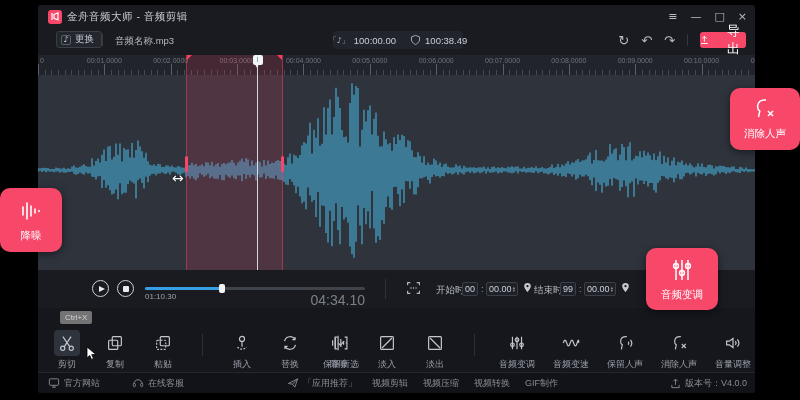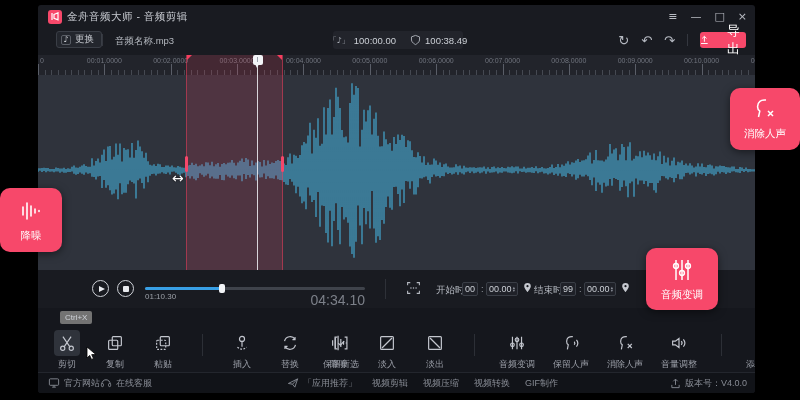--- a/index.html
+++ b/index.html
@@ -97,21 +97,21 @@
   .tool.active .tool-ic { background:#2f333b; }
   .tool-label { font-size:9px; color:#9b9fa8; white-space:nowrap; }
   .tool-vdiv { width:1px; height:22px; background:#2c2f36; margin:4px 6px 0; }
   .tooltip { position:absolute; left:22px; top:3px; background:#737373; color:#cfd2d8; font-size:8px;
     padding:2px 5px; border-radius:2px; }
   .cursor-arrow { position:absolute; left:48px; top:38px; }
 
   
   .statusbar { position:relative; height:21px; background:#111318; border-top:1px solid #23262d;
     display:flex; align-items:center; font-size:9px; color:#878b94; }
-  .status-left { position:absolute; left:10px; display:flex; align-items:flex-end; gap:0; }
+  .status-left { position:absolute; left:10px; display:flex; align-items:flex-end; gap:32px; }
   .status-mid { position:absolute; left:249px; display:flex; align-items:center; gap:15px; }
   .status-item { display:flex; align-items:center; gap:4px; cursor:default; }
   .status-version { position:absolute; right:8px; display:flex; align-items:center; gap:4px; }
 
   
   .float-btn { position:absolute; background:var(--accent); border-radius:10px; color:#fff;
     display:flex; flex-direction:column; align-items:center; justify-content:center; gap:5px;
     font-size:10.5px; z-index:6; box-shadow:0 2px 8px rgba(0,0,0,.5); }
   .fb-noise { left:0; top:188px; width:62px; height:64px; }
   .fb-removevocal { left:730px; top:88px; width:70px; height:62px; }
@@ -355,20 +355,28 @@
                 <circle cx="6" cy="13" r="2"></circle>
                 <circle cx="11" cy="7.5" r="2"></circle>
                 <circle cx="16" cy="13" r="2"></circle>
               </svg>
             </span>
           <span class="tool-label">音频变调</span>
         </div>
         <div class="tool">
           <span class="tool-ic">
               <svg width="20" height="20" viewBox="0 0 22 22" stroke="#c3c6ce" fill="none" stroke-width="1.3">
+                <path d="M2.5 11q1.9-6.5 3.8 0t3.8 0 3.8 0 3.8 0 1.8 0"></path>
+              </svg>
+            </span>
+          <span class="tool-label">音频变速</span>
+        </div>
+        <div class="tool">
+          <span class="tool-ic">
+              <svg width="20" height="20" viewBox="0 0 22 22" stroke="#c3c6ce" fill="none" stroke-width="1.3">
                 <path d="M13 4q-6.5-.5-6.8 5.2q-.1 2.6 1.8 3.8L7 18"></path>
                 <path d="M14.5 9.5q1.6 1.7 0 3.4M17 7.5q3 3.7 0 7.4"></path>
               </svg>
             </span>
           <span class="tool-label">保留人声</span>
         </div>
         <div class="tool">
           <span class="tool-ic">
               <svg width="20" height="20" viewBox="0 0 22 22" stroke="#c3c6ce" fill="none" stroke-width="1.3">
                 <path d="M13 4q-6.5-.5-6.8 5.2q-.1 2.6 1.8 3.8L7 18"></path>

